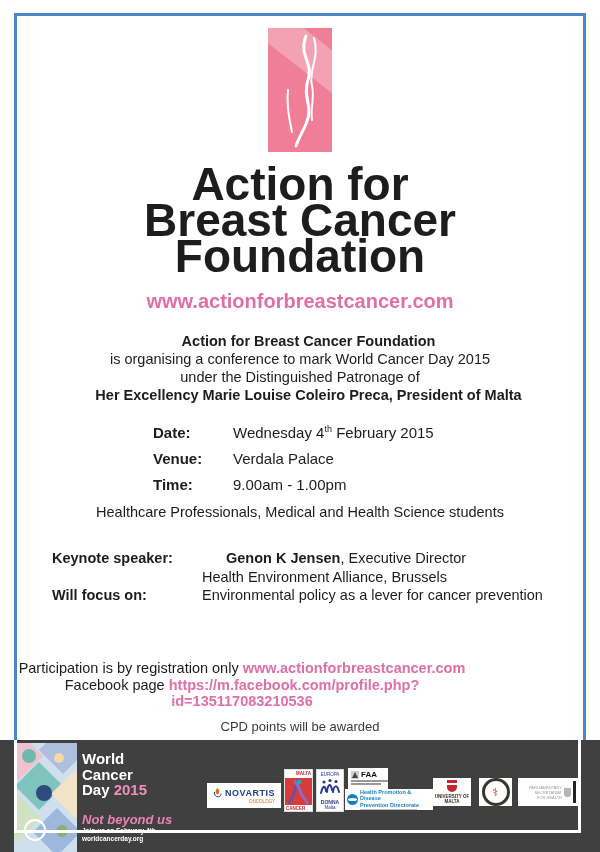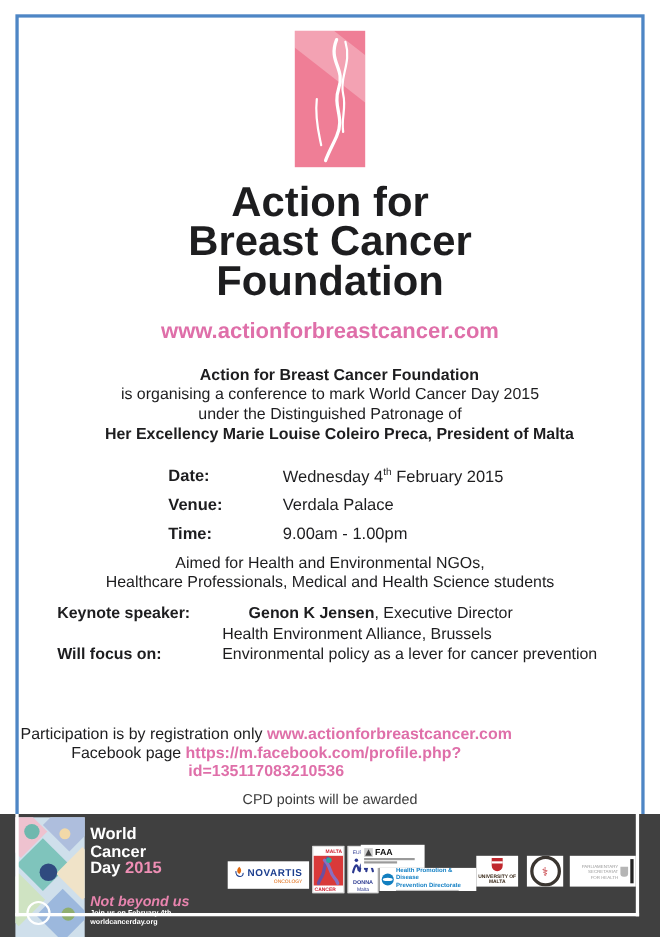--- a/index.html
+++ b/index.html
@@ -7,29 +7,29 @@
   .poster{position:relative;width:600px;height:852px;background:#fff;overflow:hidden;}
 
   
   .frame{position:absolute;left:14px;top:13px;width:566px;height:817px;border:3px solid #4e86c5;z-index:1;}
 
   
   .abc-logo{position:absolute;left:268px;top:28px;width:64px;height:124px;background:#ef7e96;z-index:2;overflow:hidden;}
   .abc-logo .band{position:absolute;left:-40px;top:8px;width:160px;height:34px;background:rgba(255,255,255,0.28);transform:rotate(38deg);}
   .abc-logo svg{position:absolute;left:0;top:0;}
 
-  .title{position:absolute;left:0;top:166px;width:600px;text-align:center;font-size:38px;line-height:36px;font-weight:bold;color:#1d1d1f;z-index:2;}
+  .title{position:absolute;left:0;top:166px;width:600px;text-align:center;font-size:46px;line-height:36px;font-weight:bold;color:#1d1d1f;z-index:2;}
   .website{position:absolute;left:0;top:290px;width:600px;text-align:center;font-size:20px;font-weight:bold;color:#df6fa9;z-index:2;text-decoration:none;}
   .website a{color:#df6fa9;text-decoration:none;}
 
   .intro{position:absolute;left:0;top:332px;width:600px;text-align:center;font-size:14.5px;line-height:18px;color:#1d1d1f;z-index:2;}
   .intro .b{font-weight:bold;padding-left:17px;}
 
   .details{position:absolute;left:153px;top:424px;z-index:2;font-size:15px;color:#1d1d1f;}
-  .details .row{display:flex;margin-bottom:9px;gap:24px;}
+  .details .row{display:flex;margin-bottom:9px;}
   .details .lbl{font-weight:bold;width:80px;}
   .details sup{font-size:60%;vertical-align:super;}
 
   .audience{position:absolute;left:0;top:503px;width:600px;text-align:center;font-size:14.5px;line-height:18px;color:#1d1d1f;z-index:2;}
 
   .keynote{position:absolute;left:52px;top:549px;width:520px;z-index:2;font-size:14.5px;line-height:18.5px;color:#1d1d1f;}
   .keynote .krow{display:flex;}
   .keynote .klbl{font-weight:bold;width:150px;flex:0 0 150px;}
   .keynote .b{font-weight:bold;margin-left:24px;}
 
@@ -66,21 +66,21 @@
   .lg-cancer{left:284px;top:29px;width:29px;height:43px;border:1px solid #ddd;}
   .lg-cancer .top{height:7px;background:#fff;font-size:4.5px;color:#cf2030;font-weight:bold;text-align:right;padding:1px 1px 0 0;}
   .lg-cancer .mid{height:27px;background:#d93a3a;position:relative;}
   .lg-cancer .bot{height:7px;background:#fff;font-size:4.5px;color:#cf2030;font-weight:bold;padding:1px 0 0 1px;}
 
   .lg-europa{left:316px;top:29px;width:28px;height:43px;border:1px solid #ddd;text-align:center;color:#2b3990;}
   .lg-europa .t1{font-size:4.5px;margin-top:2px;}
   .lg-europa .t2{font-size:5px;font-weight:bold;}
   .lg-europa .t3{font-size:4.5px;}
 
-  .lg-faa{left:328px;top:28px;width:58px;height:21px;padding:2px 3px;}
+  .lg-faa{left:348px;top:28px;width:40px;height:21px;padding:2px 3px;}
   .faa-row{display:flex;align-items:center;gap:2px;}
   .faa-name{font-size:8px;font-weight:bold;color:#111;}
   .faa-bar{height:2px;background:#9a9a9a;margin-top:1px;}
 
   .lg-hp{left:345px;top:49px;width:88px;height:21px;display:flex;align-items:center;gap:2px;padding:1px 2px;}
   .hp-icon{width:11px;height:11px;border-radius:50%;background:#127fc0;flex:0 0 11px;position:relative;}
   .hp-icon::after{content:"";position:absolute;left:1px;top:4px;width:9px;height:3px;background:#fff;border-radius:50%;}
   .hp-text{font-size:5.5px;font-weight:bold;color:#1581c5;line-height:6.5px;}
   .hp-bar{height:1.5px;background:#bbb;margin-top:1px;width:80%;}
 
@@ -140,21 +140,20 @@
       <span class="lbl">Venue:</span>
       <span>Verdala Palace</span>
     </div>
     <div class="row">
       <span class="lbl">Time:</span>
       <span>9.00am - 1.00pm</span>
     </div>
   </div>
 
   <div class="audience">
-    <div>Aimed for Health and Environmental NGOs,</div>
     <div>Healthcare Professionals, Medical and Health Science students</div>
   </div>
 
   <div class="keynote">
     <div class="krow">
       <span class="klbl">Keynote speaker:</span>
       <span><span class="b">Genon K Jensen</span><span>, Executive Director</span></span>
     </div>
     <div class="krow">
       <span class="klbl"></span>

